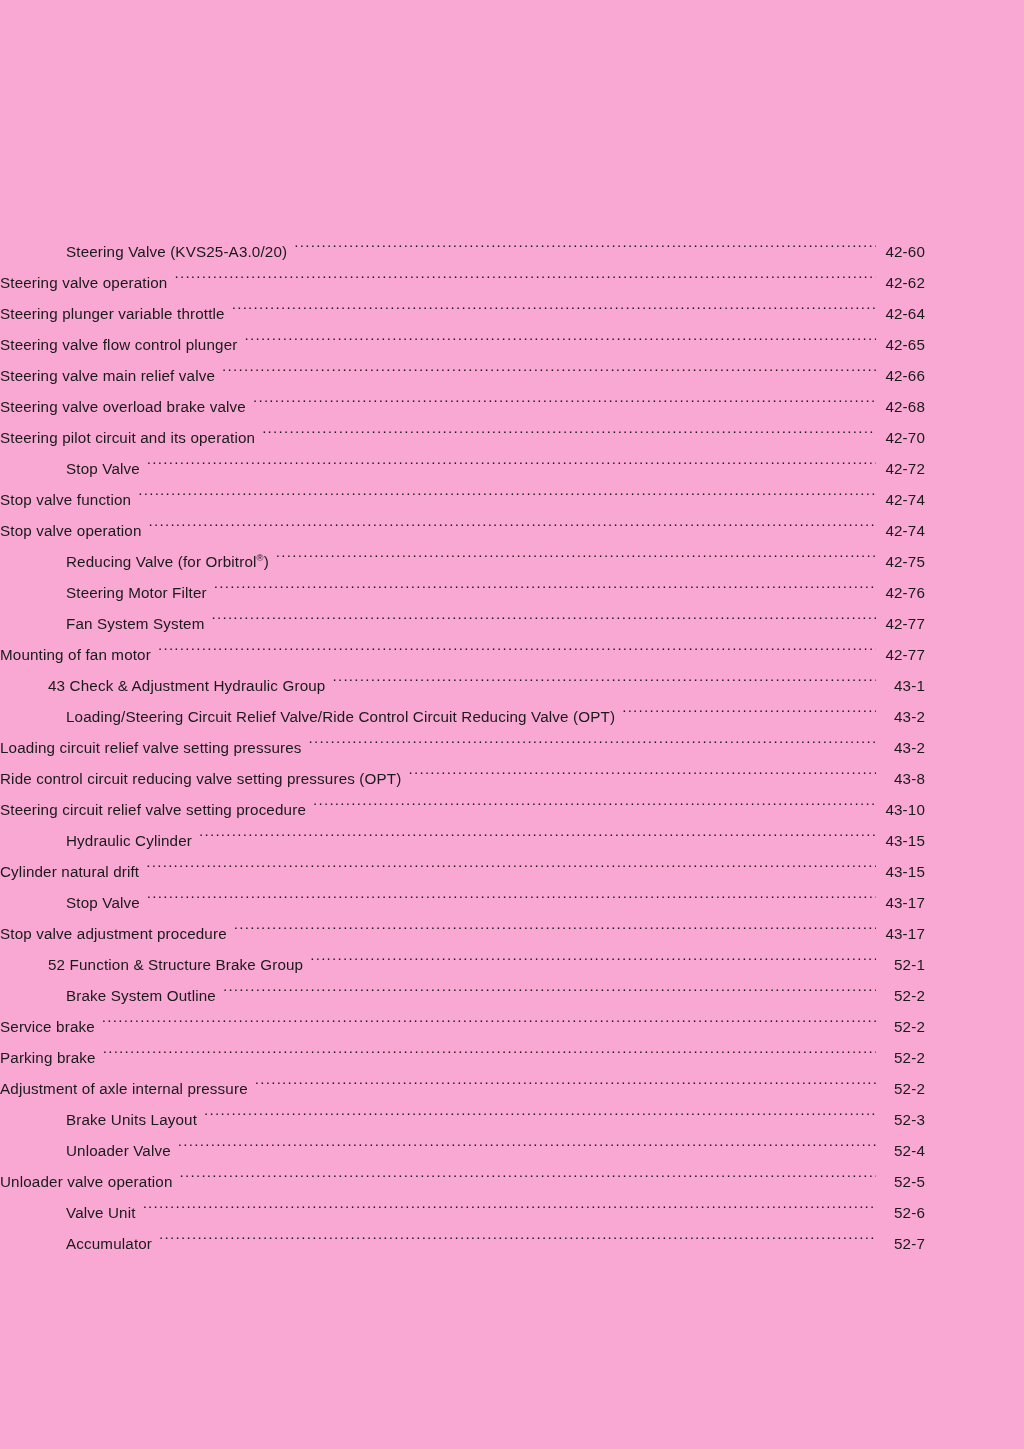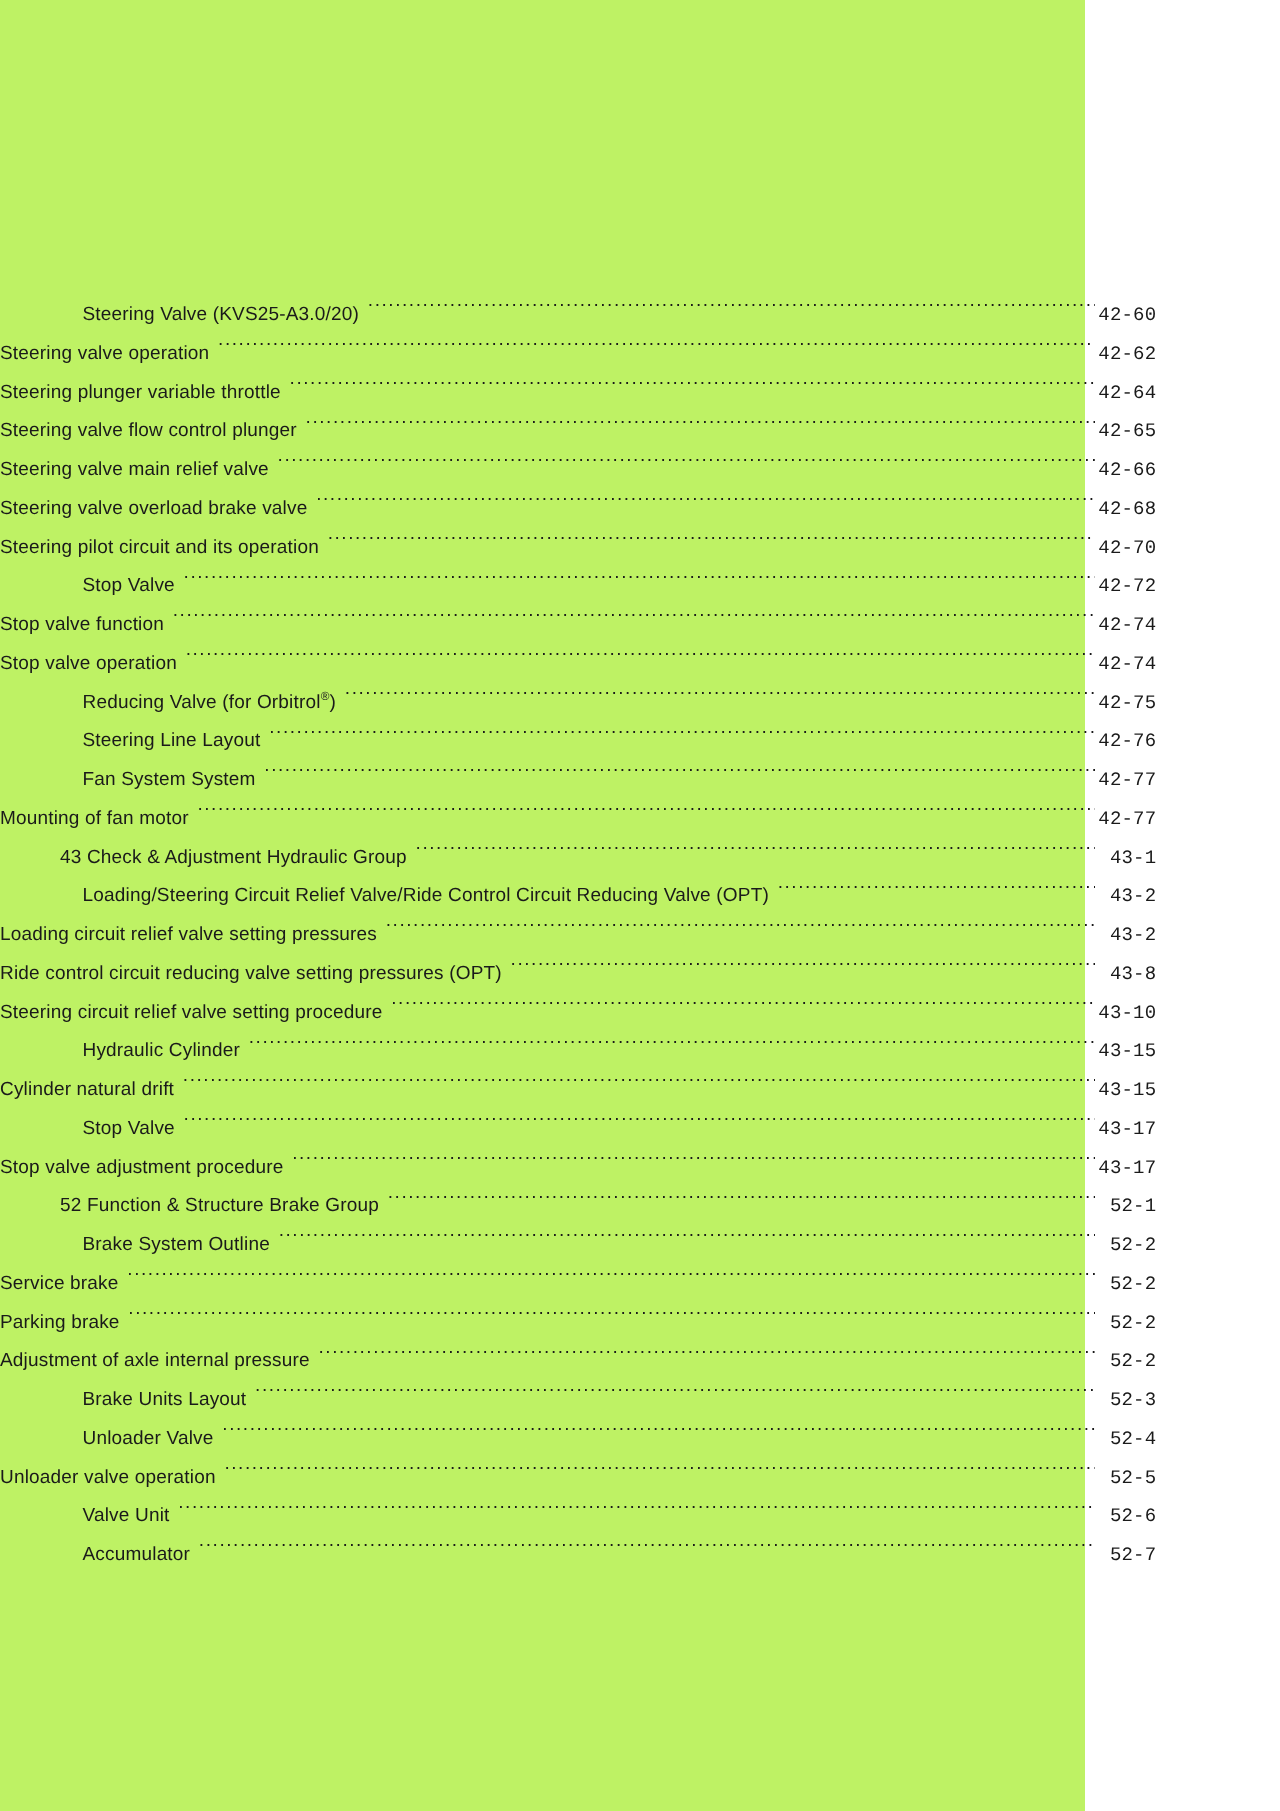--- a/index.html
+++ b/index.html
@@ -11,23 +11,23 @@
   body {
     width: 1024px;
     height: 1449px;
     font-family: "Liberation Sans", sans-serif;
     color: #1a1a1a;
     -webkit-font-smoothing: antialiased;
   }
 
   .page {
     position: relative;
-    width: 868px;
+    width: 1024px;
     height: 1449px;
-    background: #bef264;
+    background: #f9a8d4;
     box-sizing: border-box;
   }
 
   .toc {
     position: absolute;
     left: 0;
     top: 236px;
     width: 1024px;
   }
 
@@ -74,21 +74,20 @@
     letter-spacing: 1.25px;
     color: #1a1a1a;
     white-space: nowrap;
   }
 
   .entry-page {
     flex: 0 0 auto;
     text-align: right;
     min-width: 46px;
     letter-spacing: 0.01em;
-    font-family: Liberation Mono, monospace;
   }
 </style>
 </head>
 <body>
 
 <div class="page">
   <div class="toc" id="toc-root">
       <div class="toc-entry lvl-1">
         <span class="entry-title">Steering Valve (KVS25-A3.0/20)</span>
         <span class="entry-leader"></span>
@@ -138,21 +137,21 @@
         <span class="entry-title">Stop valve operation</span>
         <span class="entry-leader"></span>
         <span class="entry-page">42-74</span>
       </div>
       <div class="toc-entry lvl-1">
         <span class="entry-title">Reducing Valve (for Orbitrol<sup>®</sup>)</span>
         <span class="entry-leader"></span>
         <span class="entry-page">42-75</span>
       </div>
       <div class="toc-entry lvl-1">
-        <span class="entry-title">Steering Line Layout</span>
+        <span class="entry-title">Steering Motor Filter</span>
         <span class="entry-leader"></span>
         <span class="entry-page">42-76</span>
       </div>
       <div class="toc-entry lvl-1">
         <span class="entry-title">Fan System System</span>
         <span class="entry-leader"></span>
         <span class="entry-page">42-77</span>
       </div>
       <div class="toc-entry lvl-2">
         <span class="entry-title">Mounting of fan motor</span>

